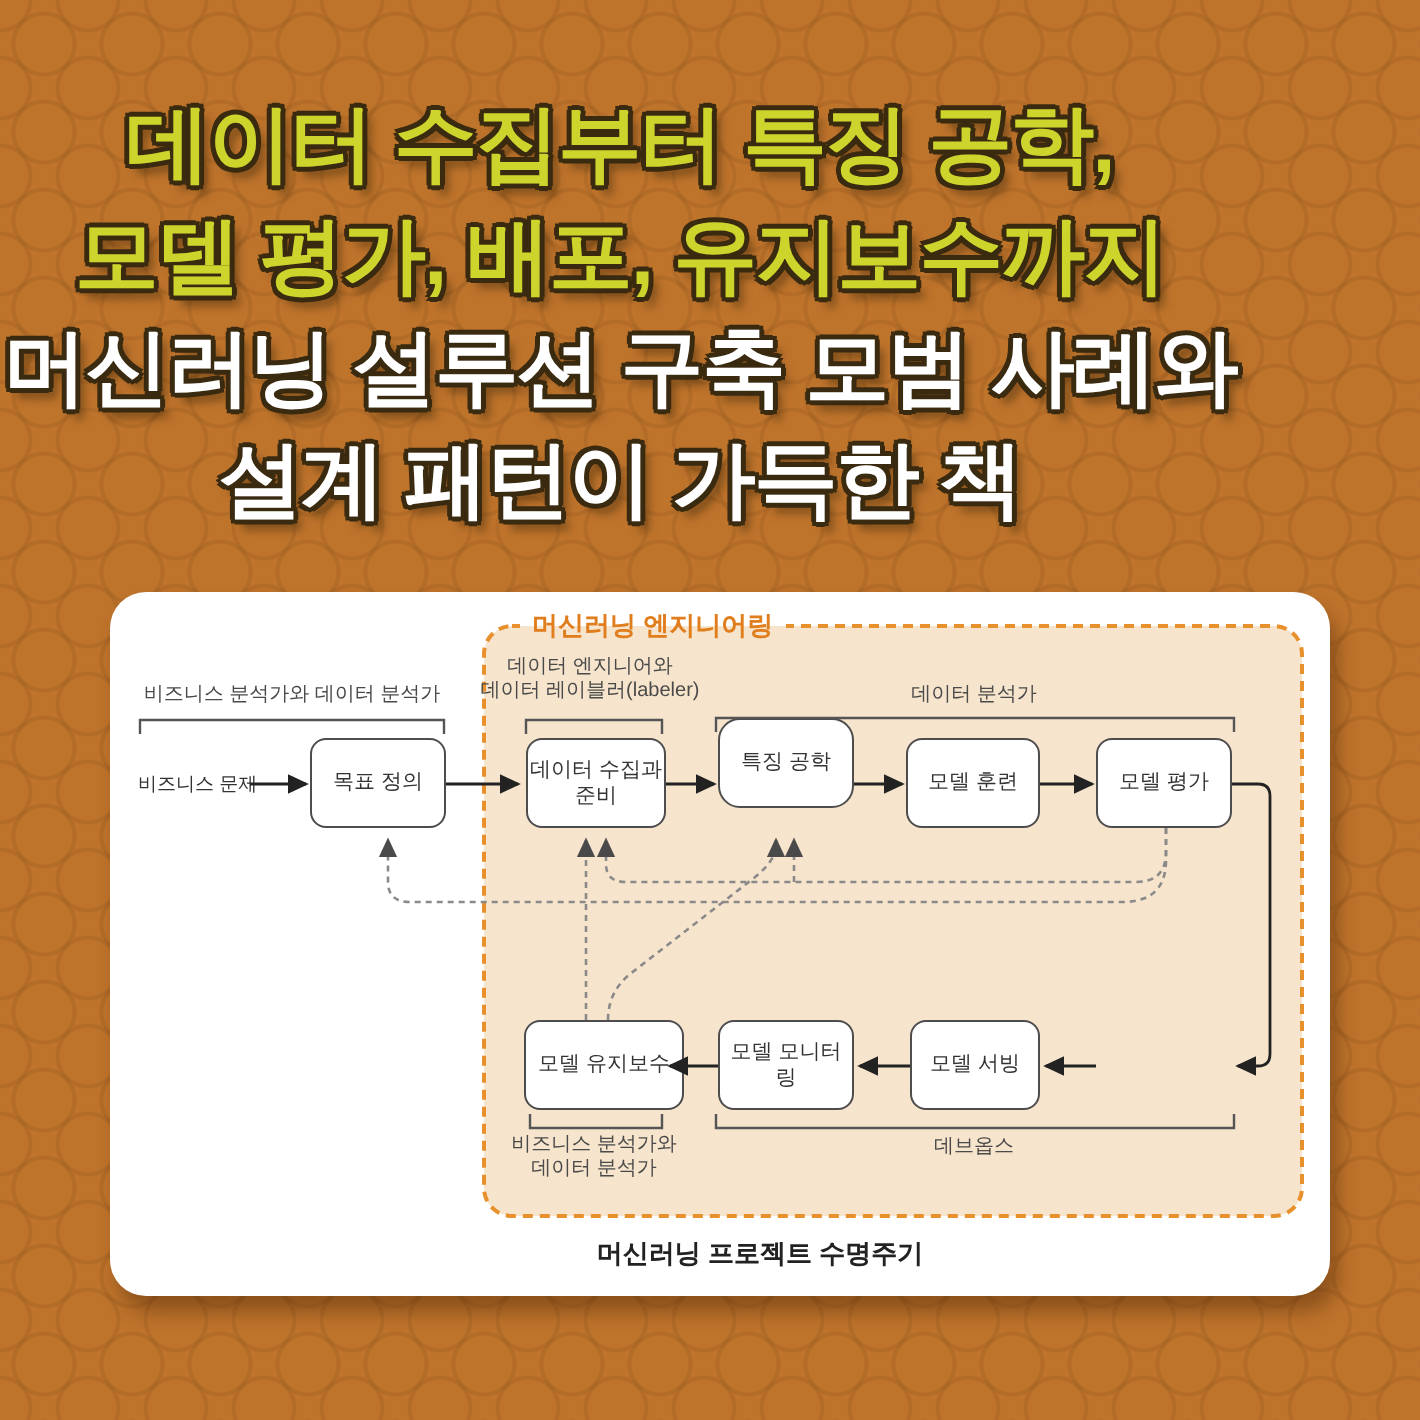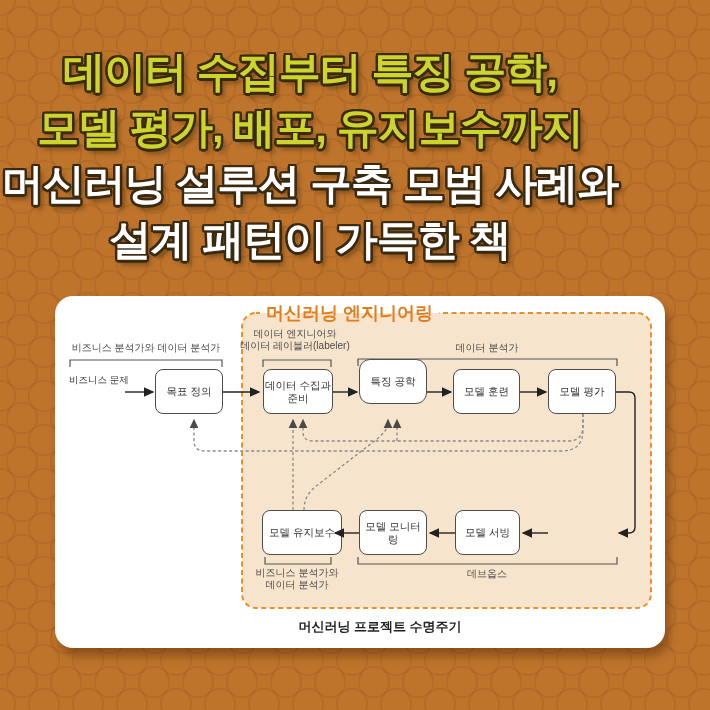--- a/index.html
+++ b/index.html
@@ -28,21 +28,21 @@
       4px 5px 5px rgba(59,38,10,.55);}
   .t-yellow{color:var(--title-yellow);}
   .t-white{color:var(--title-white);}
   
   .card{position:absolute;left:55px;top:296px;width:610px;height:352px;background:var(--card-bg);
     border-radius:18px;box-shadow:4px 8px 10px rgba(80,40,8,.45);}
   .layer{position:absolute;inset:0;}
   svg.layer{pointer-events:none;}
   
   .ml-label{position:absolute;left:205px;top:8px;height:18px;line-height:18px;padding:0 6px;
-    font-size:18px;font-weight:bold;color:var(--ml-region-label);
+    font-size:13px;font-weight:bold;color:var(--ml-region-label);
     background:linear-gradient(to bottom, var(--card-bg) 0 50%, var(--ml-region-fill) 50% 100%);
     white-space:nowrap;z-index:3;}
   
   .box{position:absolute;background:#fff;border:1.5px solid var(--box-border);border-radius:8px;
     display:flex;align-items:center;justify-content:center;text-align:center;
     font-size:10.5px;line-height:12.5px;color:var(--box-text);z-index:2;padding:1px;}
   .b-goal{left:100px;top:73px;width:68px;height:45px;}
   .b-collect{left:208px;top:73px;width:70px;height:45px;}
   .b-feature{left:304px;top:63px;width:68px;height:45px;border-radius:11px;}
   .b-train{left:398px;top:73px;width:67px;height:45px;}
@@ -51,21 +51,21 @@
   .b-monitor{left:304px;top:214px;width:68px;height:45px;}
   .b-serve{left:400px;top:214px;width:65px;height:45px;}
   .b-deploy{left:493px;top:214px;width:68px;height:45px;}
   
   .role{position:absolute;font-size:10px;line-height:11.5px;color:#4a4a4a;text-align:center;z-index:2;}
   .r-topleft{left:10px;top:46px;width:162px;white-space:nowrap;}
   .r-engineer{left:180px;top:32px;width:120px;}
   .r-analyst{left:372px;top:46px;width:120px;}
   .r-devops{left:372px;top:272px;width:120px;}
   .r-bottomleft{left:182px;top:271px;width:120px;}
-  .input-label{position:absolute;left:14px;top:78px;font-size:9.5px;color:#333;white-space:nowrap;z-index:2;}
+  .input-label{position:absolute;left:14px;top:90px;font-size:9.5px;color:#333;white-space:nowrap;z-index:2;}
   .caption{position:absolute;left:0;top:322px;width:100%;text-align:center;
     font-size:13px;font-weight:bold;color:#222;z-index:2;padding-left:40px;}
 </style>
 </head>
 <body>
 
 <div class="page">
 
   <div class="headline">
     <div class="line t-yellow">데이터 수집부터 특징 공학,</div>

